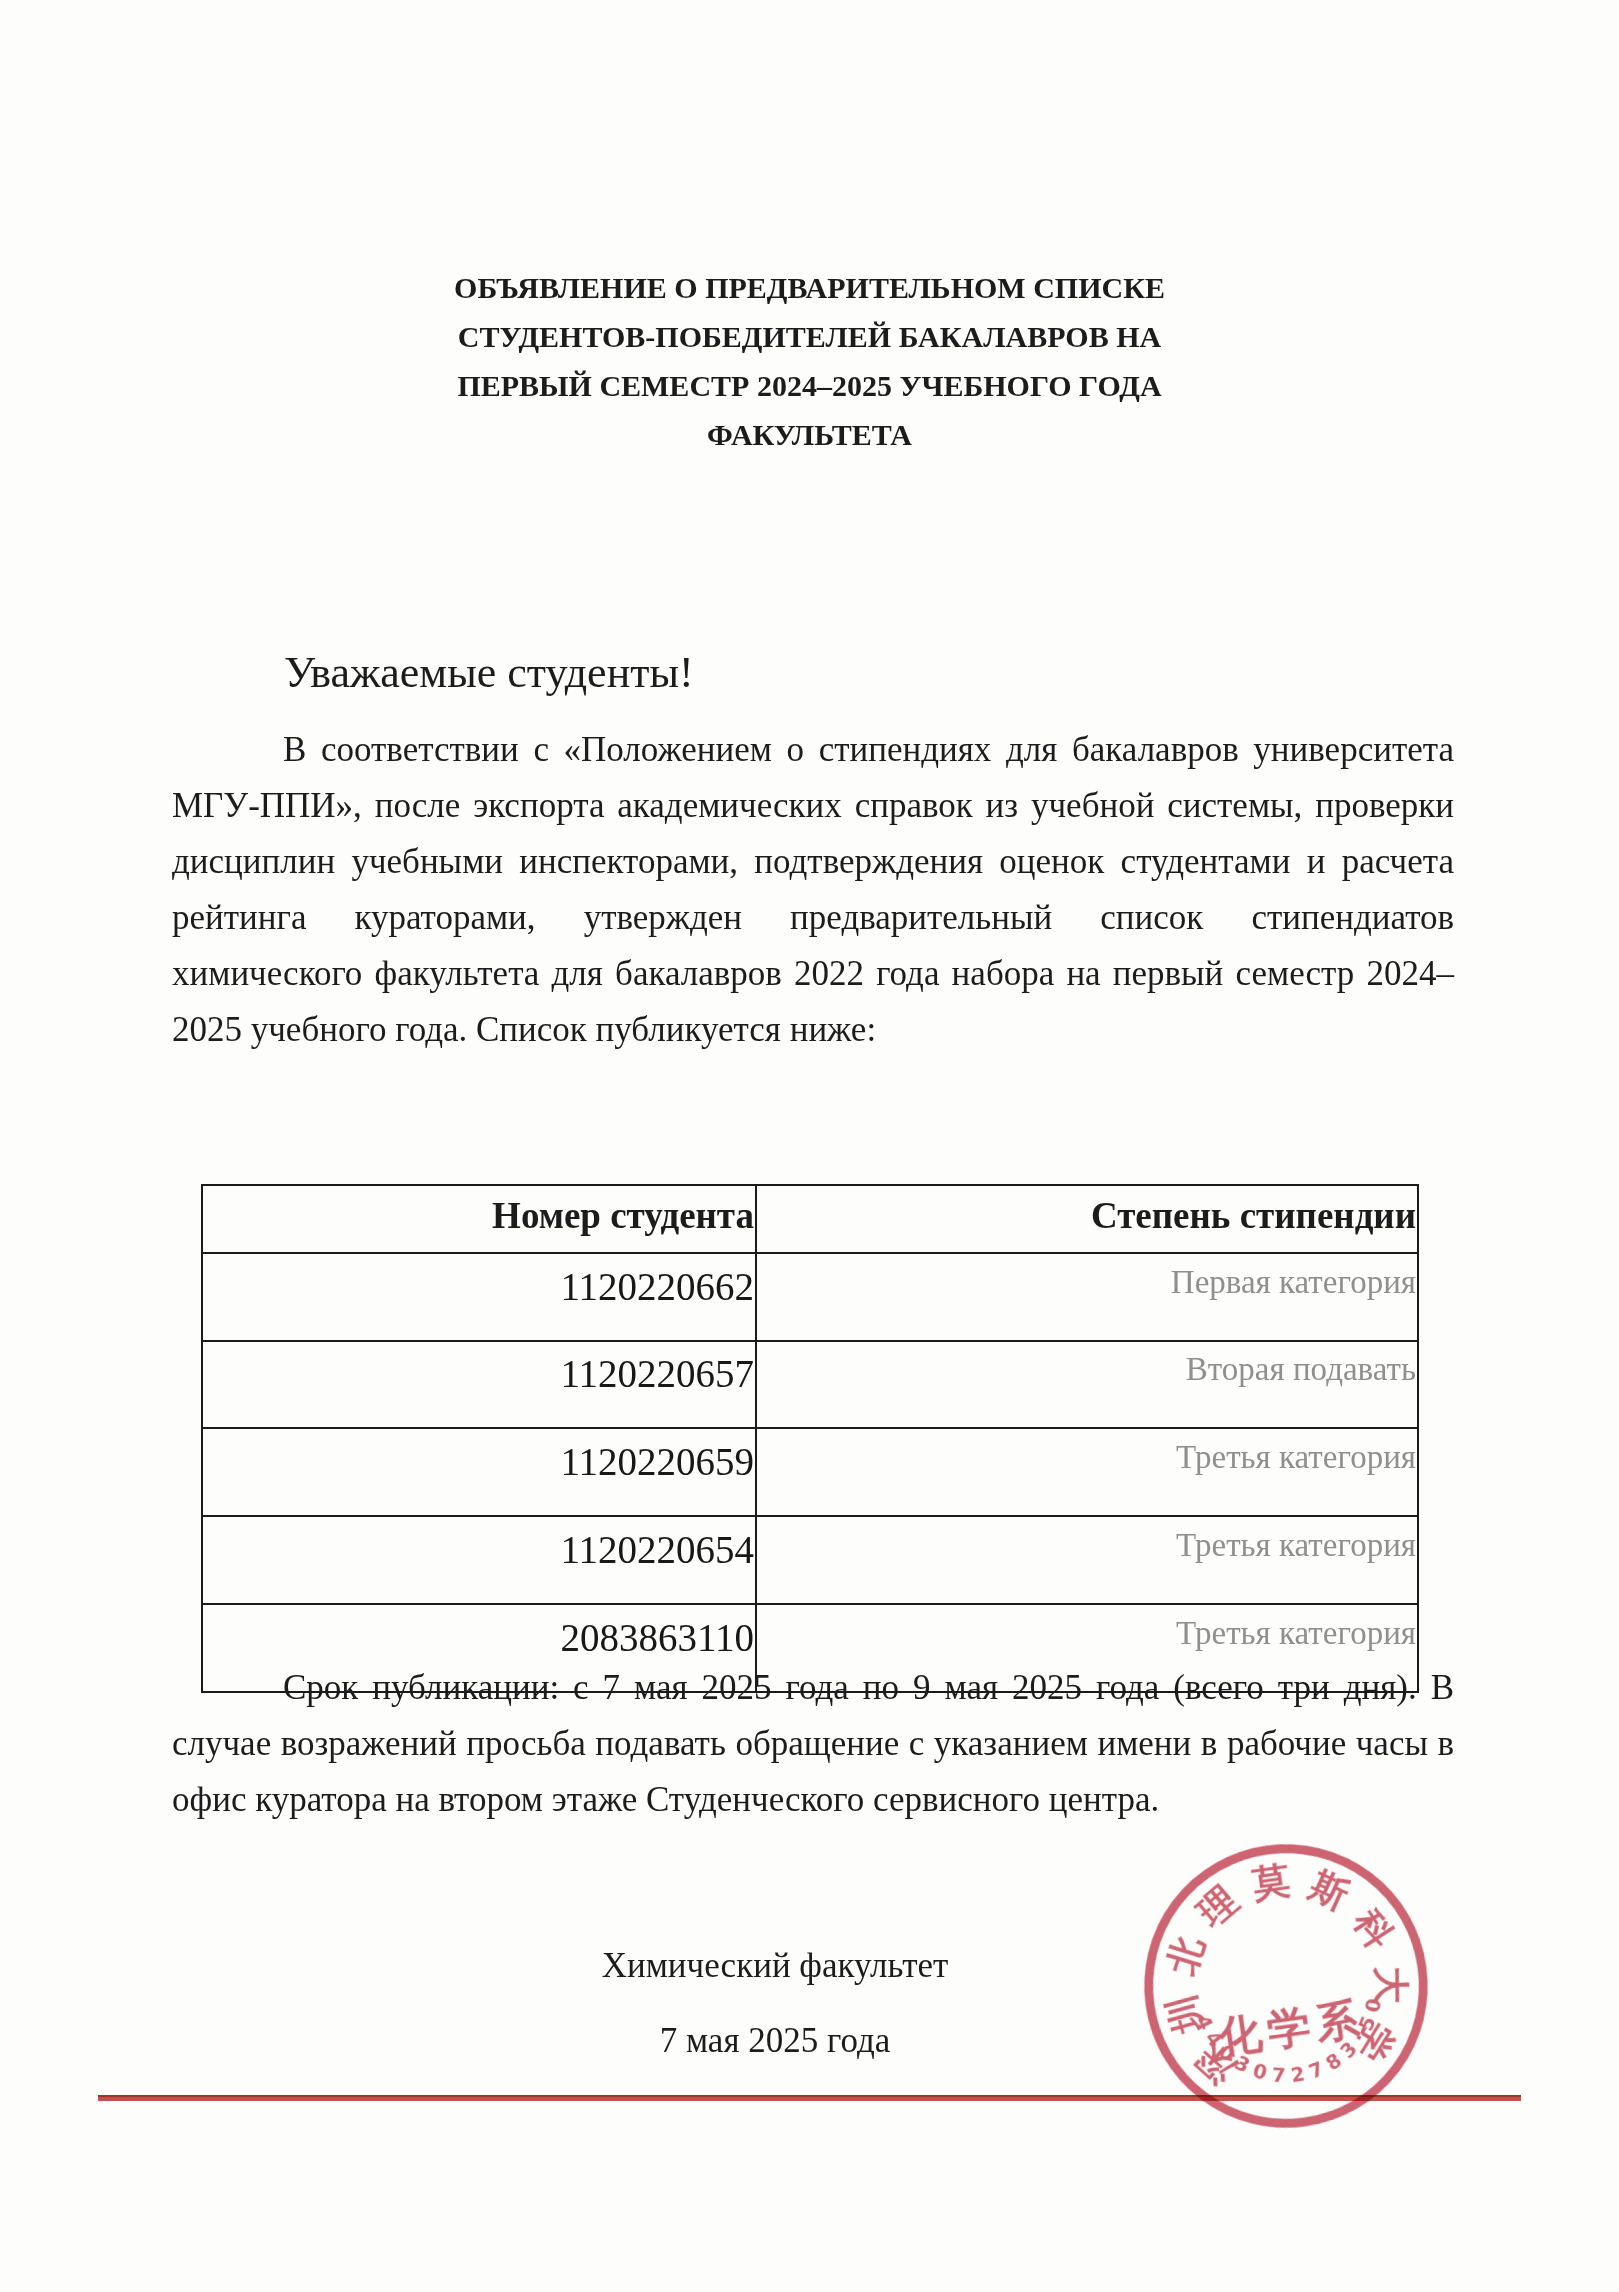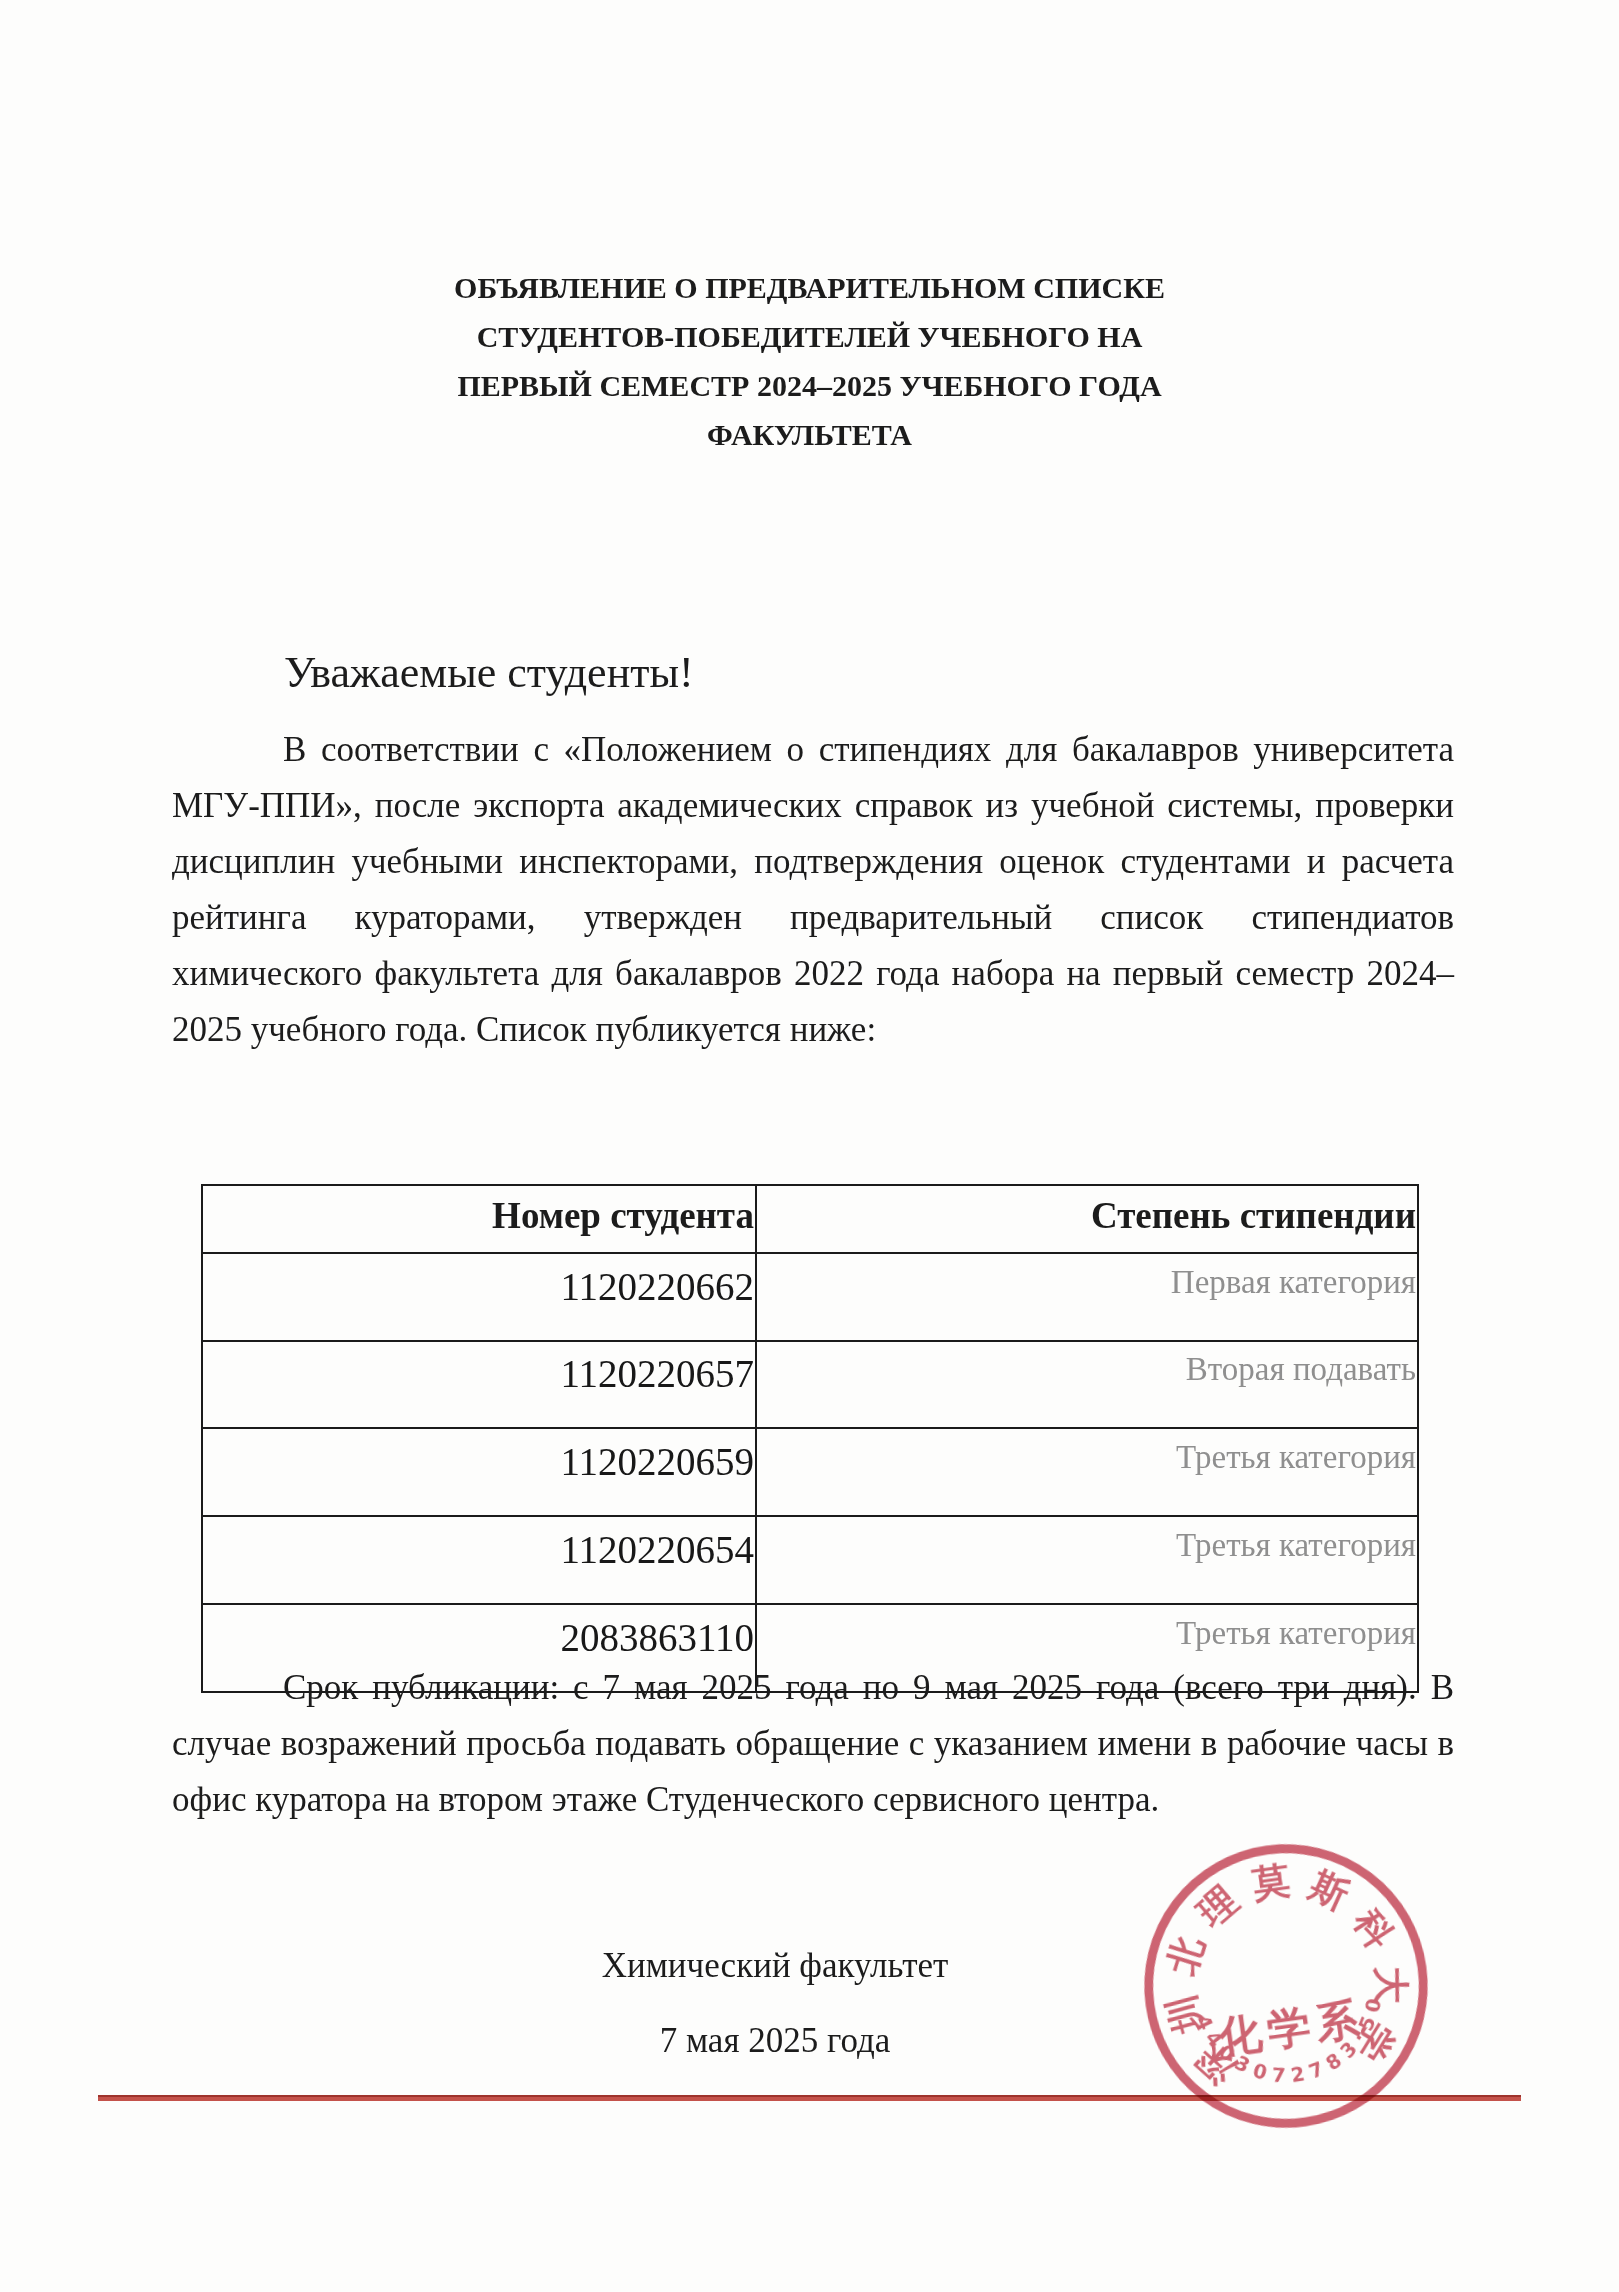--- a/index.html
+++ b/index.html
@@ -84,21 +84,21 @@
   .stamp .center-chars{font-size:44px;text-anchor:middle;letter-spacing:6px;}
   .stamp .serial{font-size:20px;letter-spacing:7px;}
 </style>
 </head>
 <body>
 
 <div class="page">
 
   <div class="title">
     <div>ОБЪЯВЛЕНИЕ О ПРЕДВАРИТЕЛЬНОМ СПИСКЕ</div>
-    <div>СТУДЕНТОВ-ПОБЕДИТЕЛЕЙ УЧЕБНОГО НА</div>
+    <div>СТУДЕНТОВ-ПОБЕДИТЕЛЕЙ БАКАЛАВРОВ НА</div>
     <div>ПЕРВЫЙ СЕМЕСТР 2024–2025 УЧЕБНОГО ГОДА</div>
     <div>ФАКУЛЬТЕТА</div>
   </div>
 
   <div class="salutation">Уважаемые студенты!</div>
 
   <div class="para intro">В соответствии с «Положением о стипендиях для бакалавров университета МГУ-ППИ», после экспорта академических справок из учебной системы, проверки дисциплин учебными инспекторами, подтверждения оценок студентами и расчета рейтинга кураторами, утвержден предварительный список стипендиатов химического факультета для бакалавров 2022 года набора на первый семестр 2024–2025 учебного года. Список публикуется ниже:</div>
 
   <table class="list">
     <colgroup>

